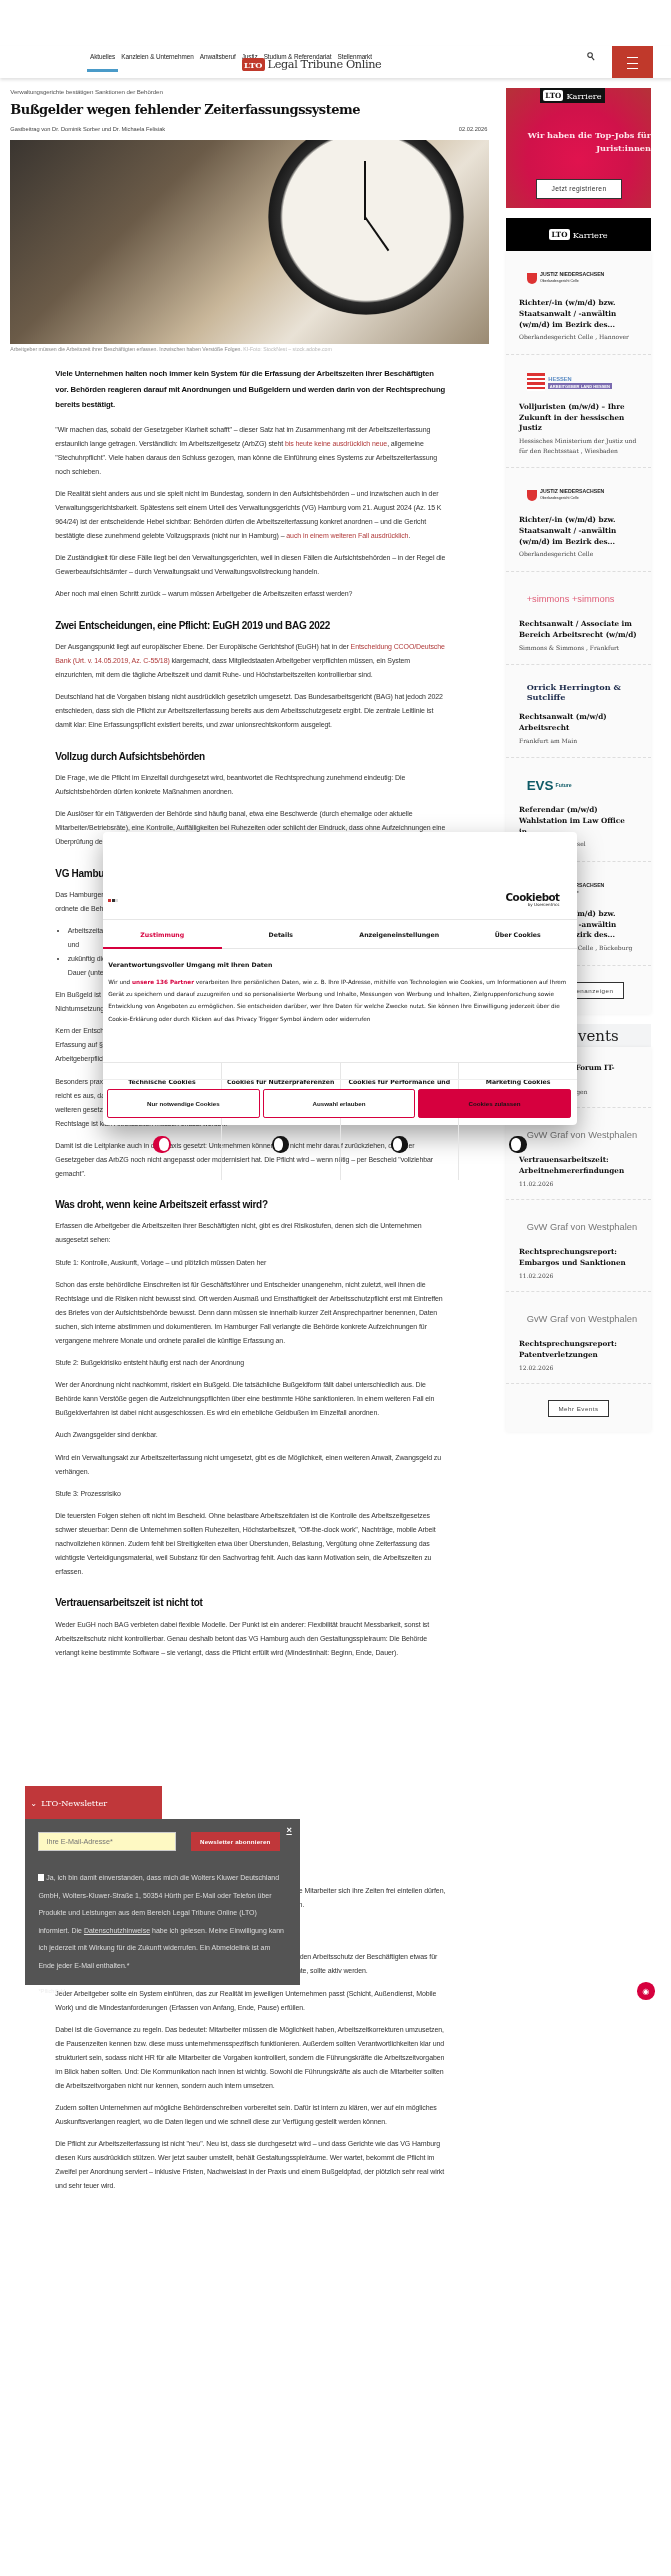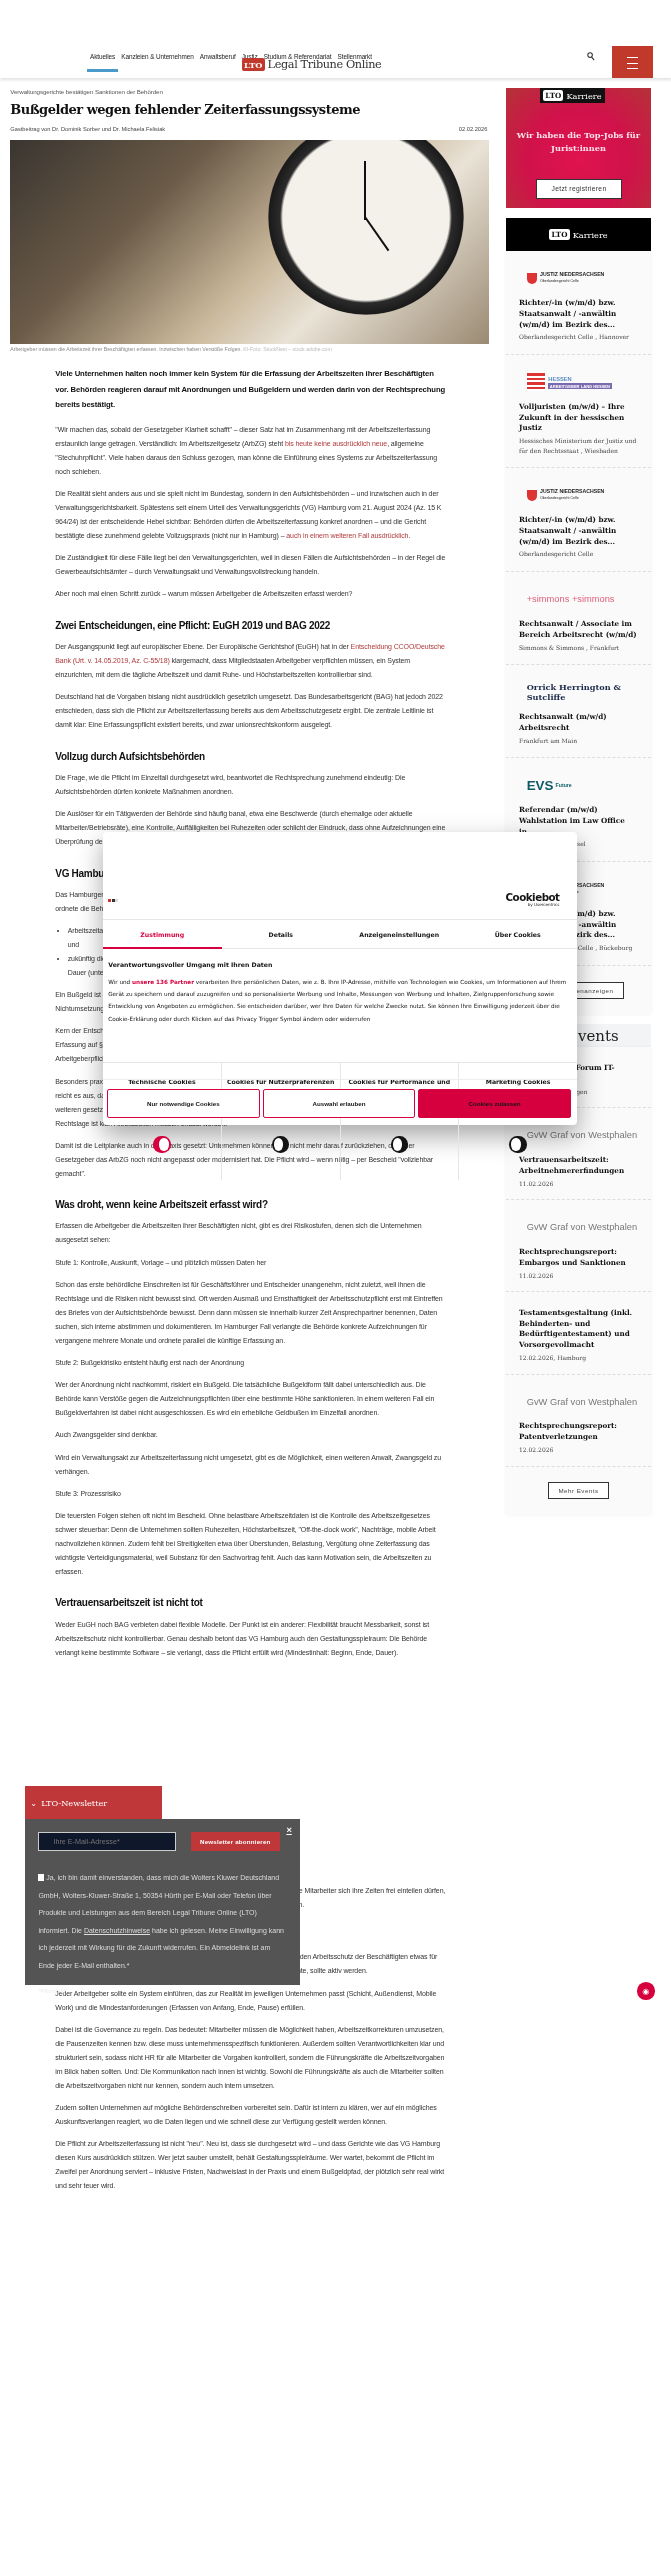--- a/index.html
+++ b/index.html
@@ -37,21 +37,21 @@
   #article a { color: #b03a3a; text-decoration: none; }
   #article ul { margin: 0 0 8.2px 12.4px; }
   #article li { margin-bottom: 0; }
 
   
   #sidebar { position: absolute; left: 506px; top: 88px; width: 145px; }
   .ad-karriere { position: relative; height: 120px; background: radial-gradient(ellipse at 50% 60%, #e0134e 0%, #d0124a 50%, #b53238 100%); }
   .ad-karriere .logo { position: absolute; top: 0; left: 34px; background: #111; padding: 2.1px 3.1px; display: flex; gap: 3.1px; align-items: center; }
   .lto-badge-w { background: #fff; color: #111; font-family: "DejaVu Serif", serif; font-weight: bold; font-size: 7.2px; padding: 1px 2.1px; border-radius: 2.1px; }
   .karriere-word { color: #fff; font-family: "DejaVu Serif", serif; font-size: 8.2px; }
-  .ad-karriere .headline { position: absolute; top: 41px; left: 0; right: 0; text-align: center; color: #ffe3ea; font-family: "DejaVu Serif", serif; font-weight: bold; font-size: 8.2px; line-height: 13.4px; }
+  .ad-karriere .headline { position: absolute; top: 41px; left: 0; right: 0; text-align: right; color: #ffe3ea; font-family: "DejaVu Serif", serif; font-weight: bold; font-size: 8.2px; line-height: 13.4px; }
   .ad-karriere .cta { position: absolute; top: 91px; left: 30px; width: 86px; height: 19.6px; background: #fff; border: 1px solid #333; font-size: 6.7px; color: #333; display: flex; align-items: center; justify-content: center; letter-spacing: 0.3px; }
   .jobs-head { margin-top: 10.3px; height: 33px; background: #000; display: flex; align-items: center; justify-content: center; gap: 3.1px; }
   .jobs-list { background: #fafafa; box-shadow: 0 0 4.1px rgba(0,0,0,0.06); padding: 0 0 10.3px; }
   .job { border-bottom: 0.5px dashed #ddd; padding: 15.5px 13px 12.4px; }
   .job-logo { height: 23px; margin-bottom: 8.2px; display: flex; align-items: center; padding-left: 7.7px; font-size: 5.7px; font-weight: bold; }
   .logo-nds { gap: 3.1px; }
   .logo-nds .shield { width: 10.3px; height: 11.3px; background: #d33; border-radius: 0 0 5.2px 5.2px; }
   .logo-nds .txt { line-height: 5.7px; font-family: "Liberation Sans", sans-serif; font-size: 5.2px; color: #222; }
   .logo-nds .sub { font-size: 3.6px; font-weight: normal; }
   .logo-hessen { color: #5a8bc4; gap: 3.1px; }
@@ -92,21 +92,21 @@
   #cookie .toggle::after { content: ""; position: absolute; left: 2.1px; top: 2.1px; width: 9.3px; height: 12.4px; border-radius: 50%; background: #fff; }
   #cookie .toggle.on::after { left: 6.2px; }
   #cookie .btns { position: absolute; left: 0; right: 0; bottom: 0; height: 46px; display: flex; gap: 3.1px; padding: 8.8px 6.2px 0 4.1px; border-top: 0.5px solid #eee; }
   #cookie .btn { flex: 1; height: 29px; border: 1px solid #d6003e; border-radius: 2.1px; background: #fff; font-size: 6.2px; font-weight: bold; color: #141414; }
   #cookie .btn.primary { background: #d6003e; color: #141414; }
 
   
   #nl-tab { position: absolute; left: 25px; top: 1786px; width: 137px; height: 33px; background: #c0373a; color: #fff; font-family: "DejaVu Serif", serif; font-size: 8.2px; display: flex; align-items: center; padding-left: 5.2px; gap: 4.1px; z-index: 15; }
   #nl-panel { position: absolute; left: 25px; top: 1819px; width: 275px; height: 166px; background: #545454; z-index: 15; padding: 13.4px 13.4px; }
   #nl-panel .row { display: flex; gap: 14.4px; }
-  #nl-email { width: 138px; height: 18.5px; border: 0.5px solid #ccc; background: #0f172a; padding: 0 14px; font-size: 7.2px; color: #888; }
+  #nl-email { width: 138px; height: 18.5px; border: 0.5px solid #ccc; background: #fef9c3; padding: 0 7px; font-size: 7.2px; color: #888; }
   #nl-submit { width: 89px; height: 18.5px; background: #c0373a; color: #fff; border: none; font-size: 6.2px; font-weight: bold; letter-spacing: 0.2px; }
   #nl-close { position: absolute; right: 8.2px; top: 6.2px; color: #fff; font-size: 9.3px; font-weight: bold; text-decoration: underline; }
   #nl-consent { margin-top: 18.5px; font-size: 7px; line-height: 17.5px; color: #ddd; }
   #nl-consent .cb { display: inline-block; width: 5.7px; height: 6.7px; background: #fff; vertical-align: -0.5px; margin-right: 2.1px; }
   #nl-consent a { color: #ddd; text-decoration: underline; }
   #nl-req { margin-top: 13.4px; font-size: 5.7px; color: #eee; }
 
   
   #authors { position: absolute; left: 36px; top: 2867px; width: 448px; }
   .tag { background: #c0373a; color: #fff; font-size: 6.2px; padding: 3.1px 3.1px; }
@@ -297,24 +297,20 @@
       <div class="job-logo logo-gw">GvW Graf von Westphalen</div>
       <div class="job-title">Vertrauensarbeitszeit: Arbeitnehmererfindungen</div>
       <div class="job-company">11.02.2026</div>
     </div>
     <div class="event">
       <div class="job-logo logo-gw">GvW Graf von Westphalen</div>
       <div class="job-title">Rechtsprechungsreport: Embargos und Sanktionen</div>
       <div class="job-company">11.02.2026</div>
     </div>
     <div class="event">
-      <div class="job-title">Testamentsgestaltung (inkl. Behinderten- und Bedürftigentestament) und Vorsorgevollmacht</div>
-      <div class="job-company">12.02.2026, Hamburg</div>
-    </div>
-    <div class="event">
       <div class="job-logo logo-gw">GvW Graf von Westphalen</div>
       <div class="job-title">Rechtsprechungsreport: Patentverletzungen</div>
       <div class="job-company">12.02.2026</div>
     </div>
     <button class="more-btn">Mehr Events</button>
   </div>
 </div>
 
 <div id="cookie">
   <div class="top">

